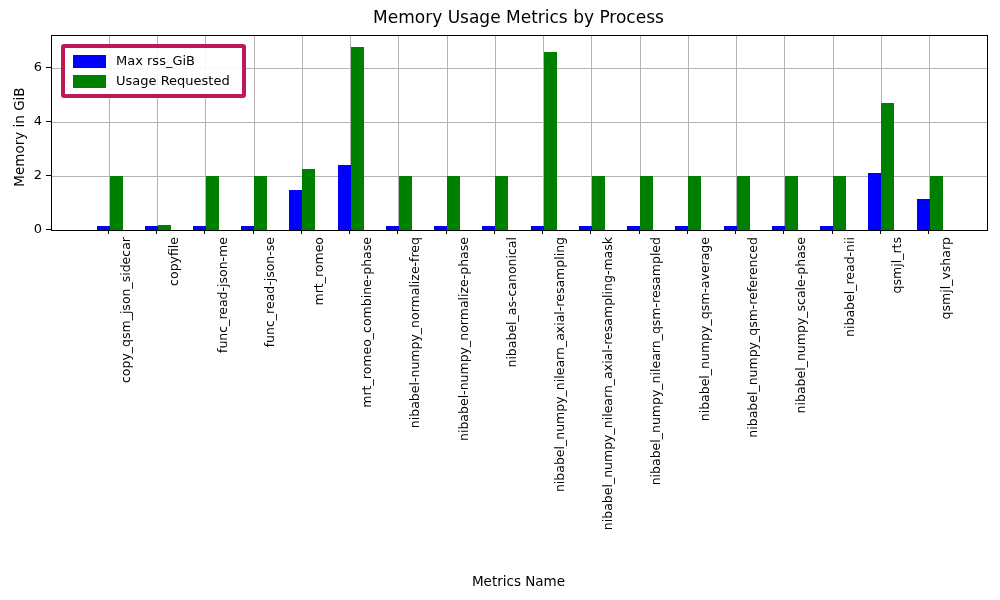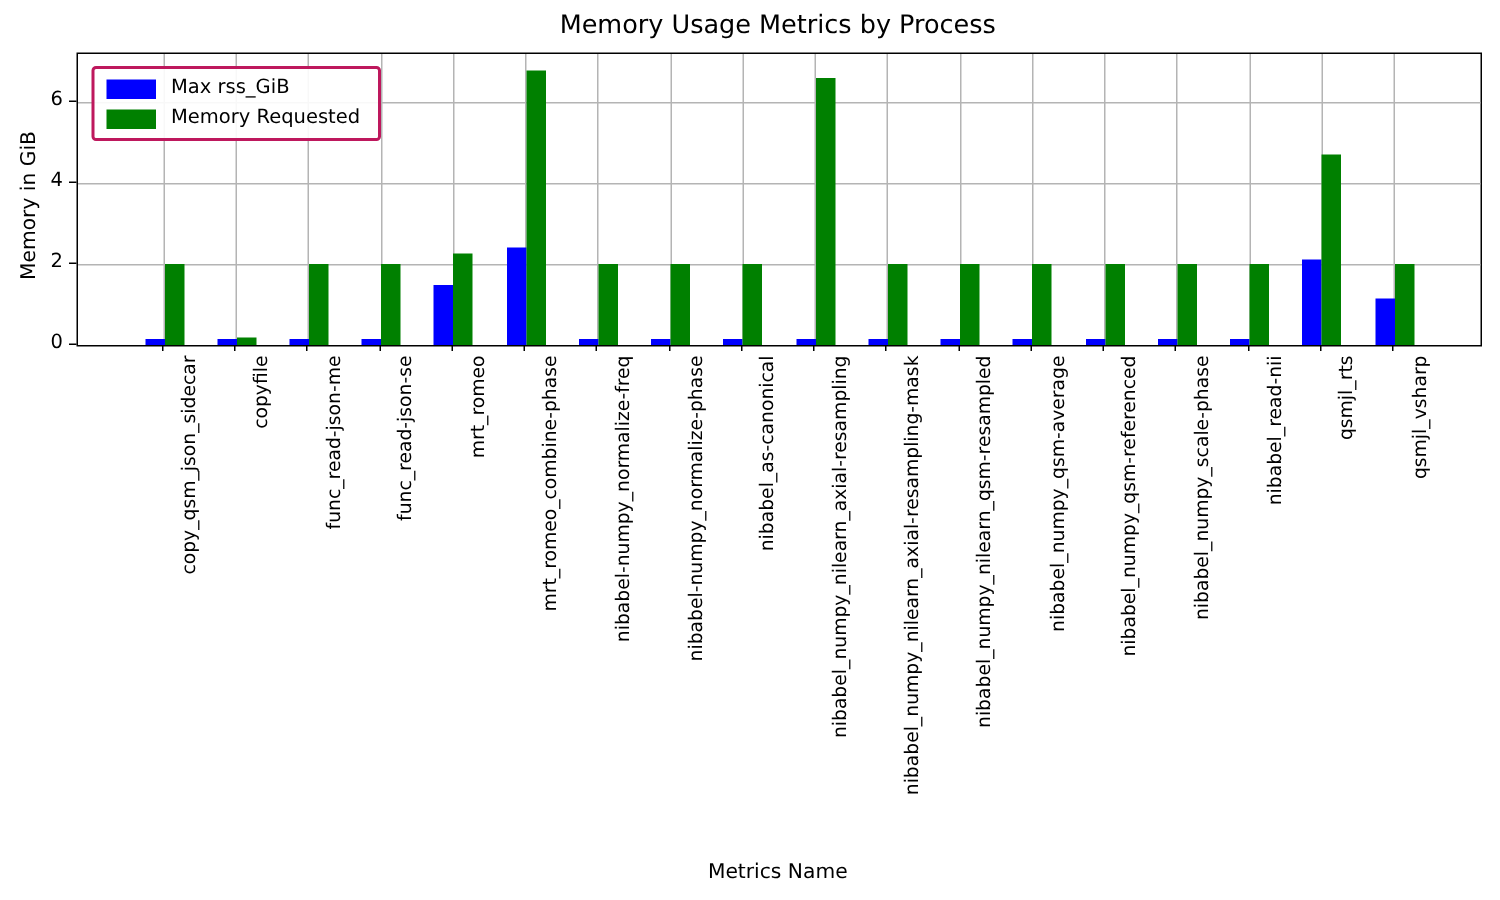--- a/index.html
+++ b/index.html
@@ -35,21 +35,21 @@
     position:absolute;left:51px;top:572px;width:935px;height:18px;
     text-align:center;font-size:13.5px;line-height:18px;color:#000;
   }
   .axis-label-y-wrap{
     position:absolute;left:-81px;top:127px;width:200px;height:20px;
     text-align:center;font-size:13.5px;line-height:20px;color:#000;
     transform:rotate(-90deg);
   }
   #legend{
     position:absolute;left:61px;top:44px;
-    background:rgba(255,255,255,0.9);border:2px solid #be185d;border-radius:3px;
+    background:rgba(255,255,255,0.9);border:4px solid #be185d;border-radius:3px;
     padding:5px 12px 5px 8px;display:flex;flex-direction:column;gap:4px;z-index:5;
   }
   .legend-row{display:flex;align-items:center;gap:10px;}
   .legend-swatch{width:33px;height:13px;flex:0 0 auto;}
   .legend-label{font-size:13px;line-height:16px;white-space:nowrap;color:#000;}
 </style>
 </head>
 <body>
 
 <div id="figure">
@@ -119,21 +119,21 @@
       </div>
   </div>
 
   <div id="legend">
       <div class="legend-row">
         <div class="legend-swatch" style="background: rgb(0, 0, 255);"></div>
         <div class="legend-label">Max rss_GiB</div>
       </div>
       <div class="legend-row">
         <div class="legend-swatch" style="background: rgb(0, 128, 0);"></div>
-        <div class="legend-label">Memory Requested</div>
+        <div class="legend-label">Usage Requested</div>
       </div>
     </div>
 
   <div class="axis-label-y-wrap">Memory in GiB</div>
   <div class="axis-label-x">Metrics Name</div>
 <div class="ytick" style="left: 46px; top: 228.5px;"></div>
     <div class="yticklabel" style="left: 12px; top: 220px;">0</div>
     <div class="ytick" style="left: 46px; top: 174.611px;"></div>
     <div class="yticklabel" style="left: 12px; top: 166.111px;">2</div>
     <div class="ytick" style="left: 46px; top: 120.722px;"></div>

